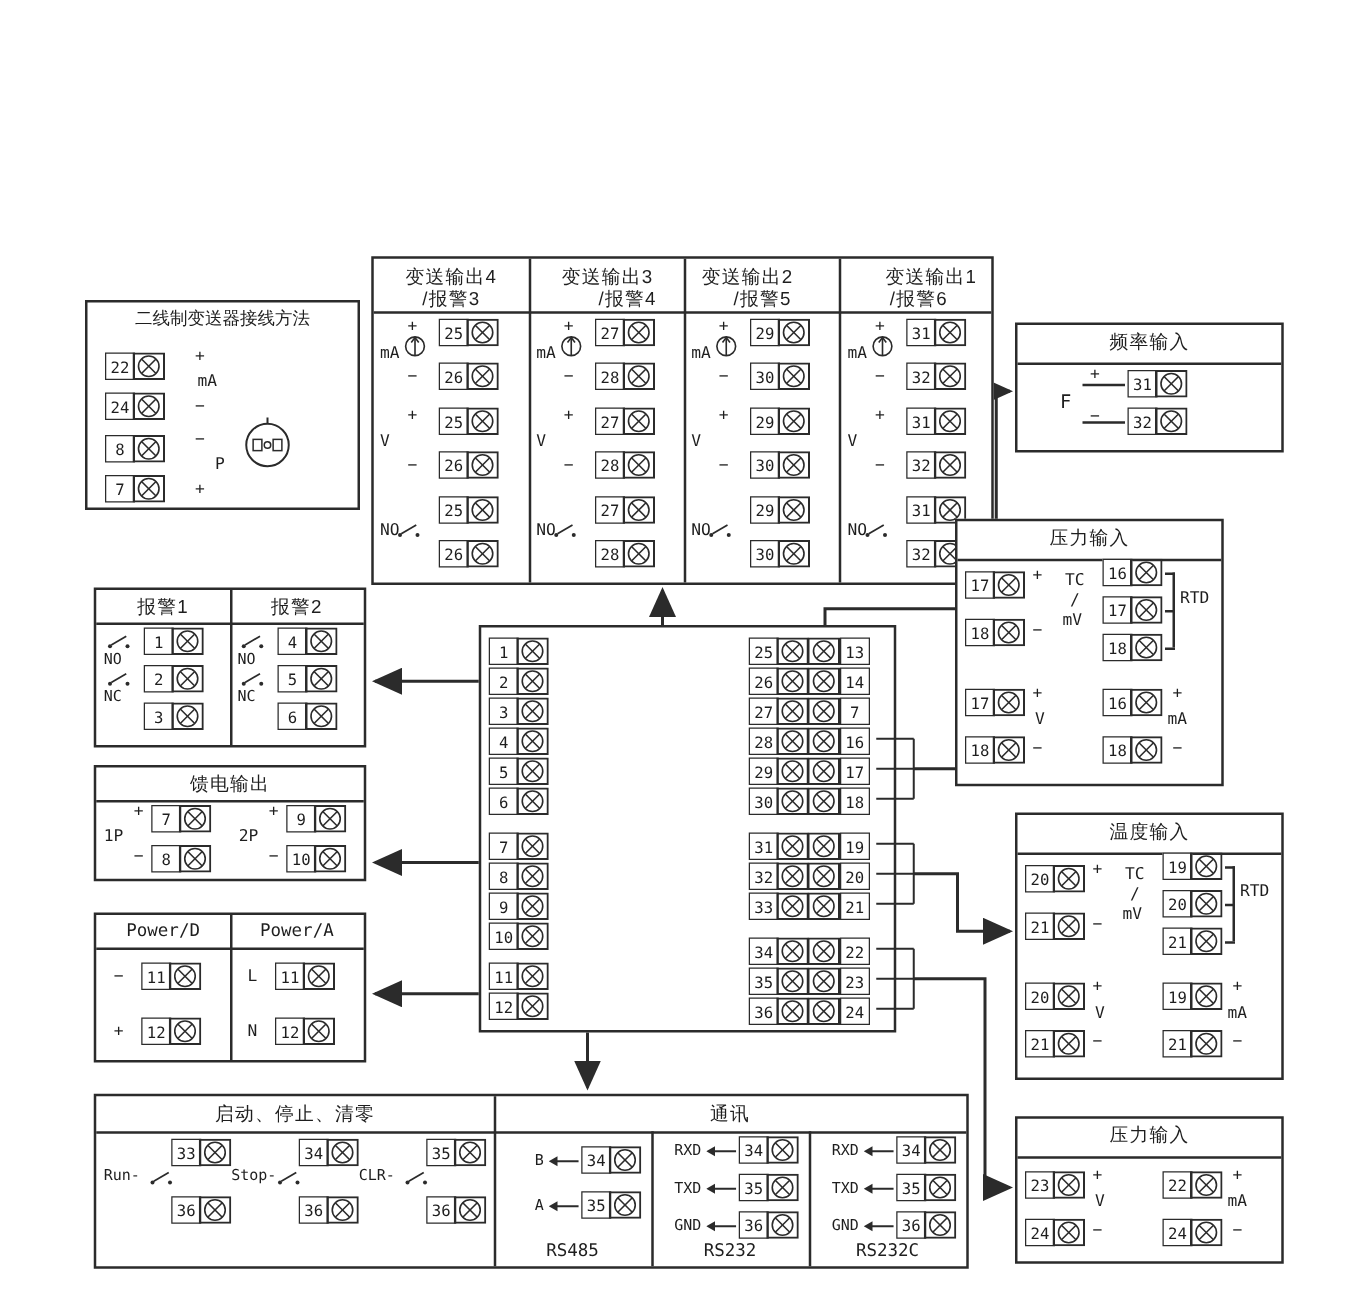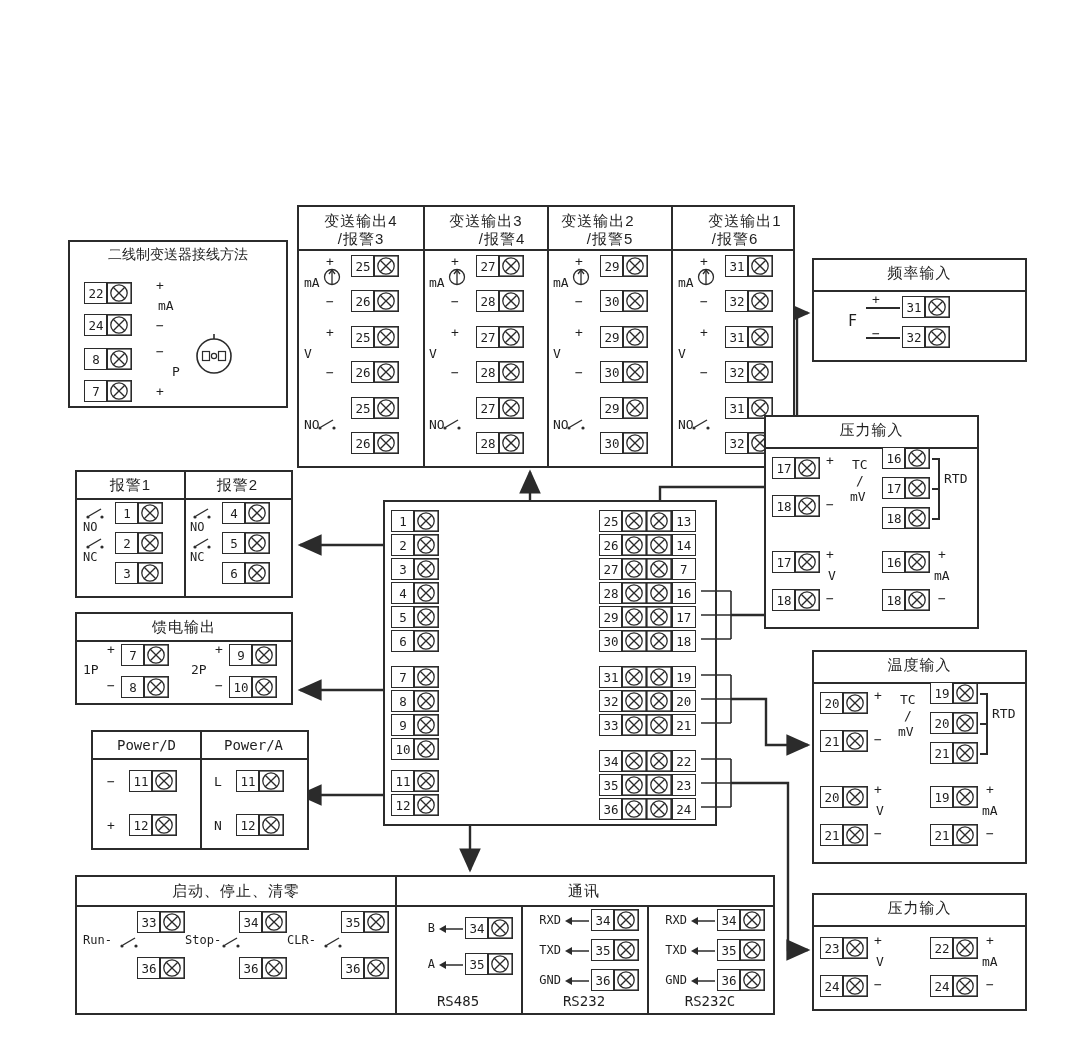--- a/index.html
+++ b/index.html
@@ -812,21 +812,21 @@
         <span class="ncell">10</span>
         <span class="screw"><svg width="26" height="22" viewBox="0 0 26 22">
             <rect x="0.8" y="0.8" width="24.4" height="20.4" fill="none" stroke="#2b2b2b" stroke-width="1.6"></rect>
             <circle cx="13" cy="11" r="8.2" fill="none" stroke="#2b2b2b" stroke-width="1.3"></circle>
             <line x1="7.2" y1="5.2" x2="18.8" y2="16.8" stroke="#2b2b2b" stroke-width="1.3"></line>
             <line x1="18.8" y1="5.2" x2="7.2" y2="16.8" stroke="#2b2b2b" stroke-width="1.3"></line>
           </svg></span>
       </div>
     </div>
 
-  <div class="box" id="box-power" style="left:91px;top:730px;width:218px;height:120px">
+  <div class="box" id="box-power" style="left:75px;top:730px;width:218px;height:120px">
       <div class="hline" style="left:0px;top:26px;width:214px"></div>
       <div class="vline" style="left:107px;top:0px;height:116px"></div>
       <div class="thead mono" style="left:0px;top:5px;width:107px">Power/D</div>
       <div class="thead mono" style="left:107px;top:5px;width:107px">Power/A</div>
       <div class="lab " style="left:14px;top:42px">−</div>
       <div class="trow" style="left:36px;top:38px">
         <span class="ncell">11</span>
         <span class="screw"><svg width="26" height="22" viewBox="0 0 26 22">
             <rect x="0.8" y="0.8" width="24.4" height="20.4" fill="none" stroke="#2b2b2b" stroke-width="1.6"></rect>
             <circle cx="13" cy="11" r="8.2" fill="none" stroke="#2b2b2b" stroke-width="1.3"></circle>

